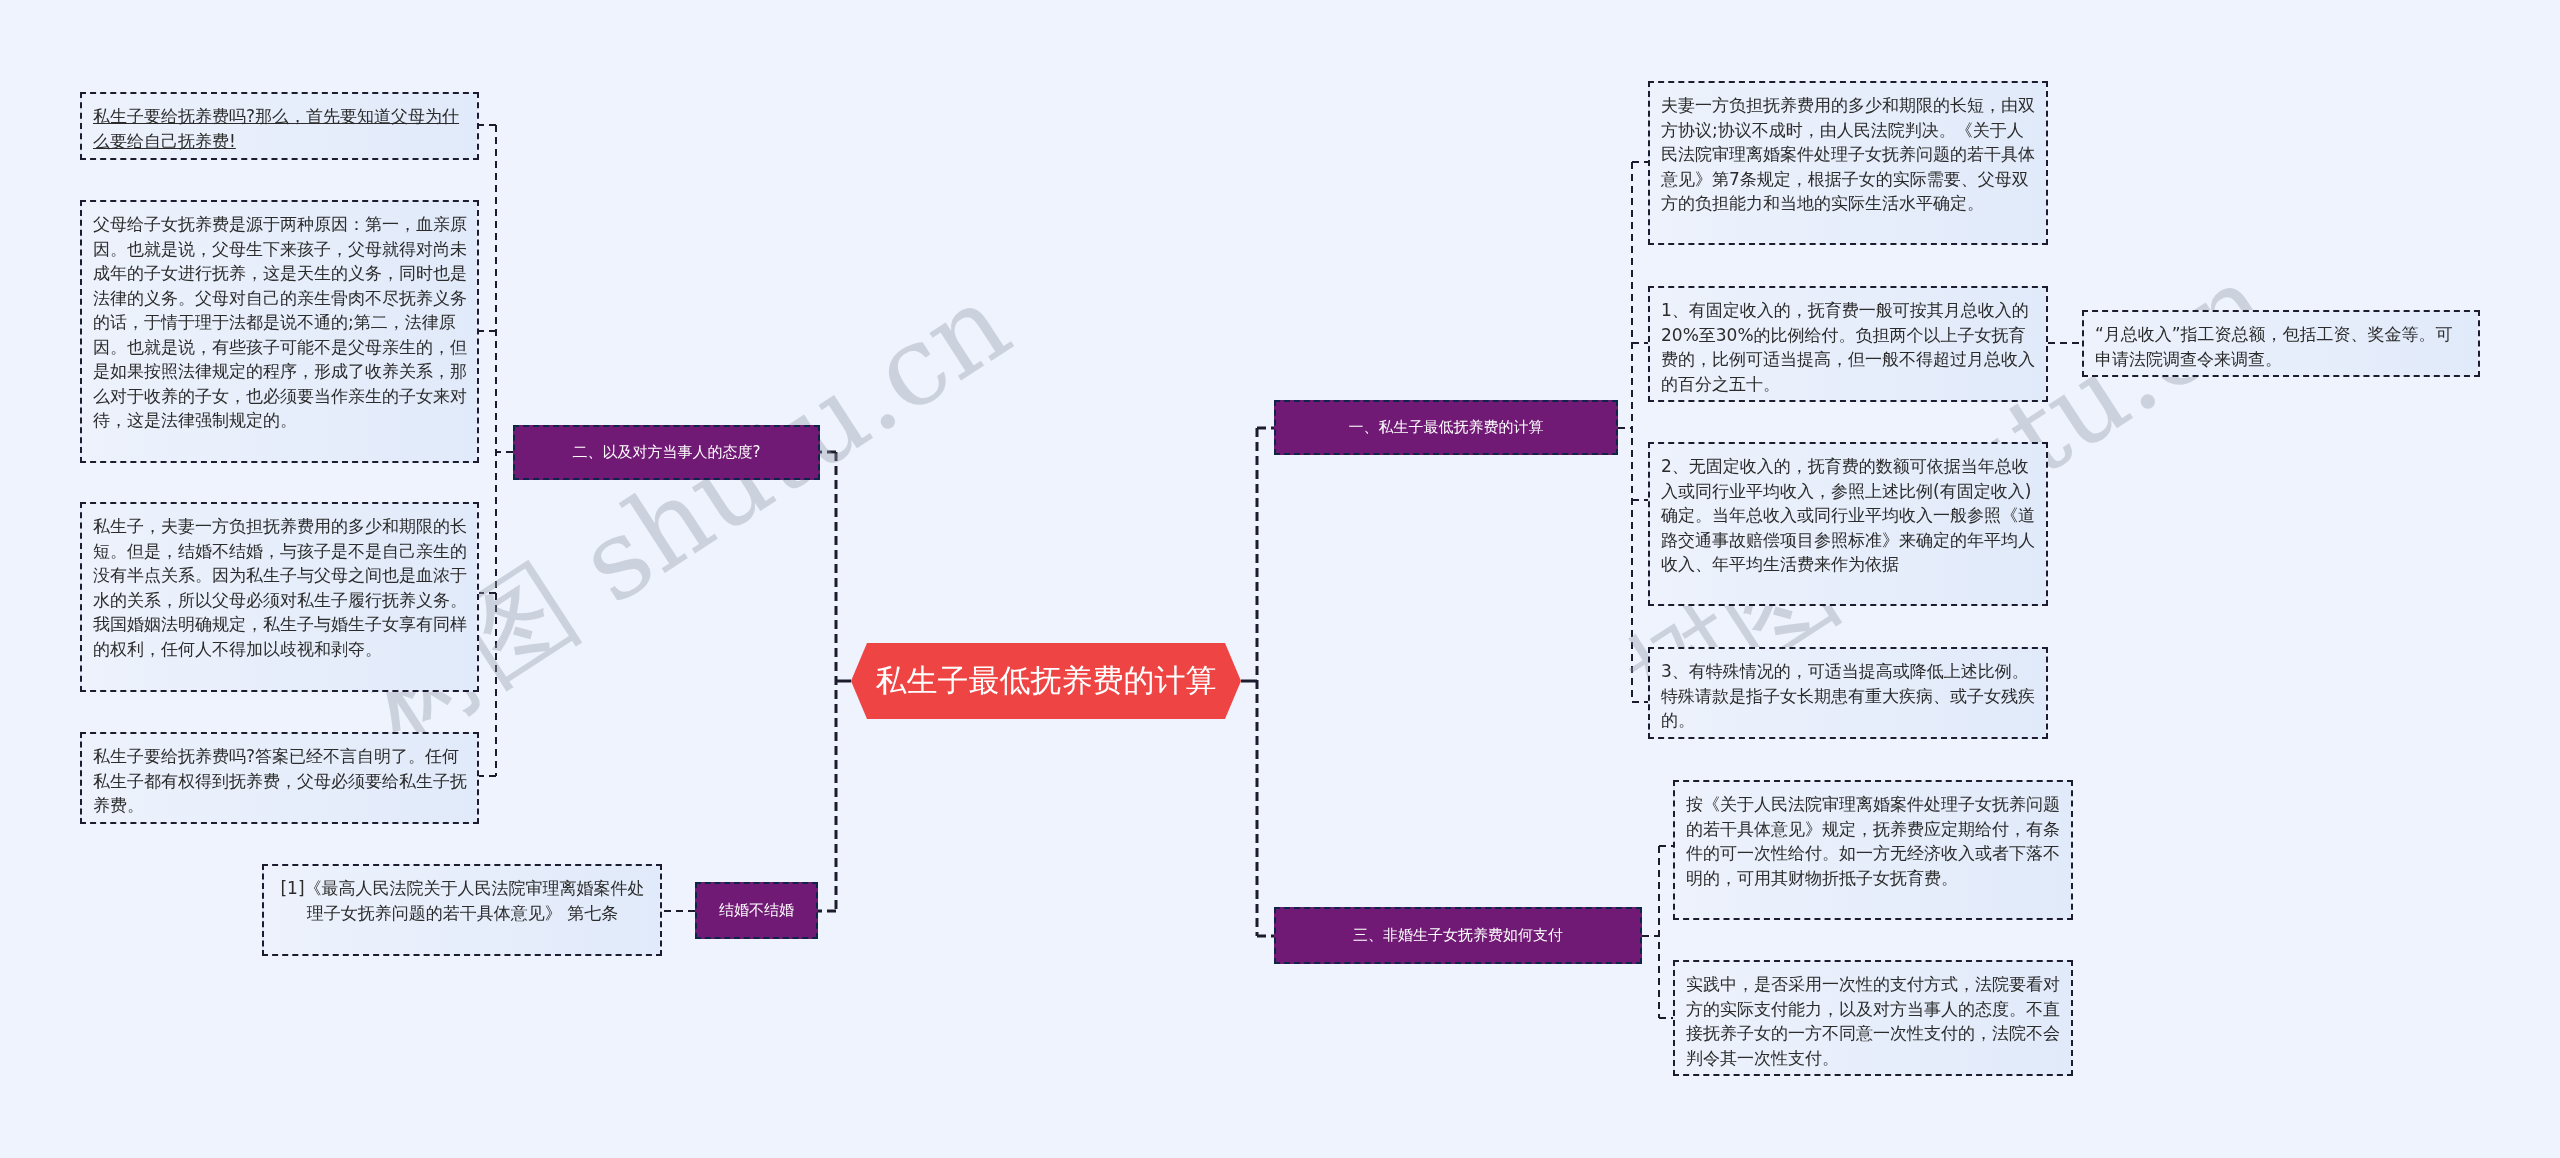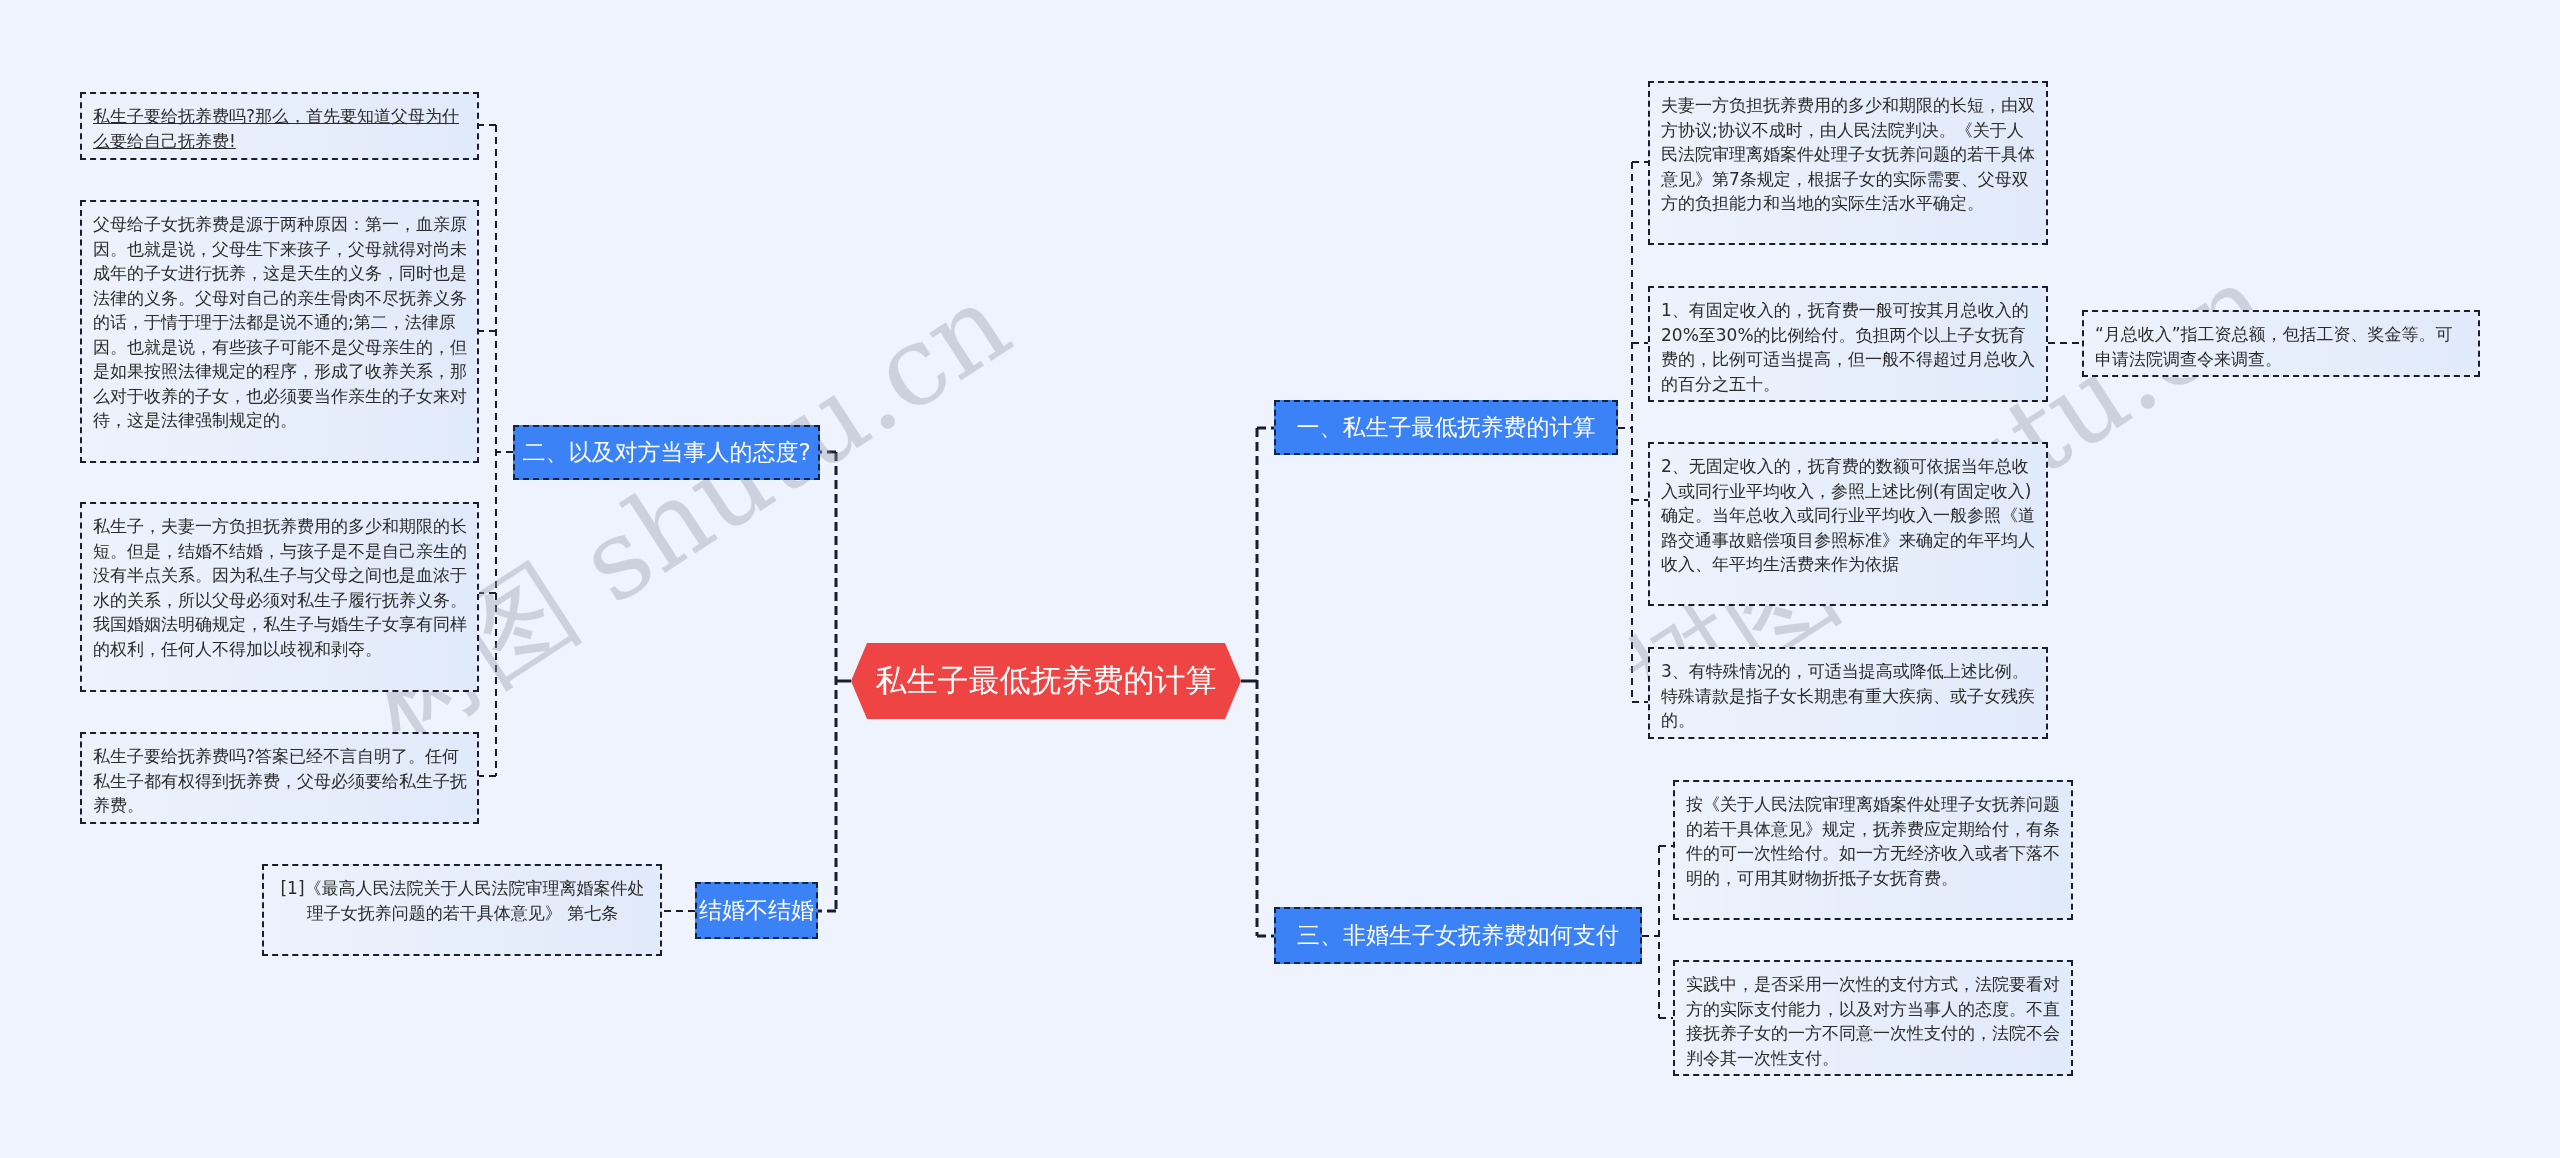--- a/index.html
+++ b/index.html
@@ -31,24 +31,24 @@
     background: linear-gradient(90deg, #edf2fc 0%, #e1eafa 100%);
     color: #2b2b2b;
     font-size: 17px;
     line-height: 24.5px;
     padding: 10px 10px 8px 11px;
     word-break: break-all;
   }
   .topic {
     position: absolute;
     box-sizing: border-box;
-    background: #3b82f6;
+    background: #701a75;
     border: 2px dashed #0e2448;
     color: #ffffff;
-    font-size: 23px;
+    font-size: 15px;
     display: flex;
     align-items: center;
     justify-content: center;
     white-space: nowrap;
   }
   .root {
     position: absolute;
     left: 851px; top: 643px;
     width: 390px; height: 76px;
     background: #ef4444;

